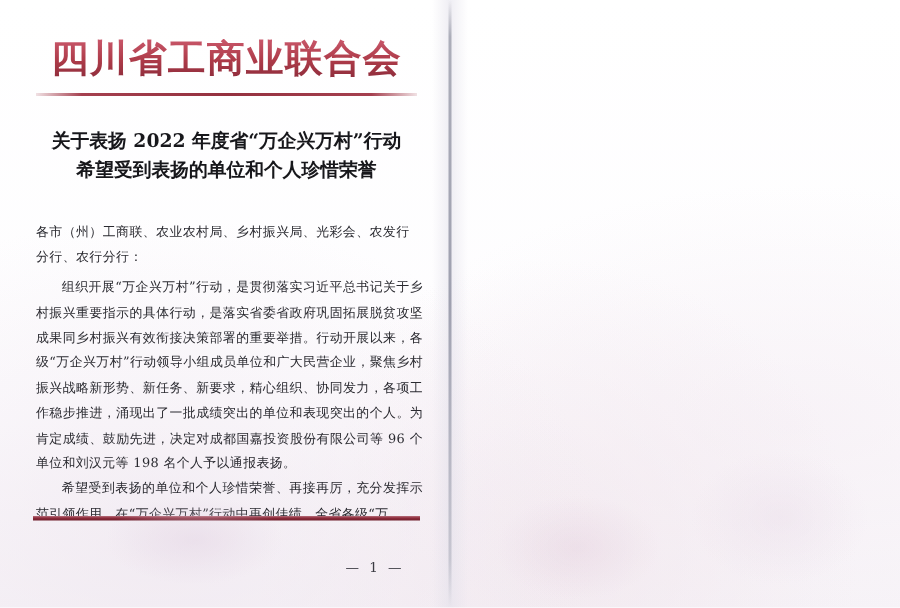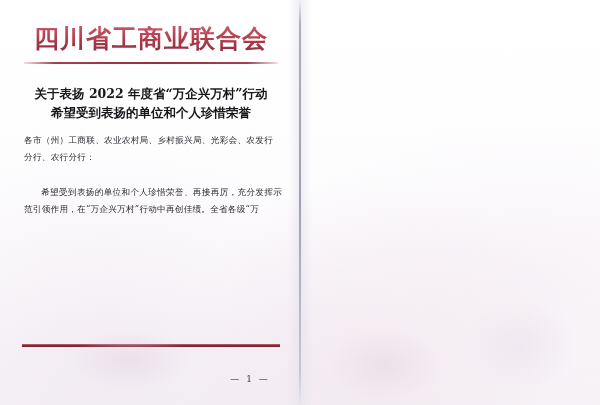--- a/index.html
+++ b/index.html
@@ -48,21 +48,21 @@
     position:absolute;left:24px;top:62px;width:254px;height:2px;
     background:linear-gradient(90deg,rgba(160,60,75,.15) 0%,#a5404f 12%,#94313f 50%,#a5404f 88%,rgba(160,60,75,.15) 100%);
   }
   .doc-title{
     position:absolute;left:24px;top:84px;width:254px;text-align:center;
     font-family:"DejaVu Serif","Liberation Serif",serif;
     font-weight:bold;font-size:12.5px;line-height:1.55;color:#17171b;
   }
   .doc-title div{white-space:nowrap;}
   #recipients{
-    position:absolute;left:24px;top:132px;width:256px;
+    position:absolute;left:24px;top:147px;width:256px;
     font-family:"DejaVu Serif","Liberation Serif",serif;
     font-size:8.6px;line-height:1.95;color:#2a2a30;letter-spacing:.3px;
   }
   #body-left{
     position:absolute;left:24px;top:184px;width:258px;
     font-family:"DejaVu Serif","Liberation Serif",serif;
     font-size:8.6px;line-height:1.95;color:#2a2a30;
     text-align:justify;letter-spacing:.25px;
   }
   #body-left p{margin:0;text-indent:2em;}
@@ -89,20 +89,21 @@
     <div id="masthead-rule"></div>
 
     <div class="doc-title">
       <div>关于表扬 2022 年度省“万企兴万村”行动</div>
       <div>希望受到表扬的单位和个人珍惜荣誉</div>
     </div>
 
     <div id="recipients">各市（州）工商联、农业农村局、乡村振兴局、光彩会、农发行分行、农行分行：</div>
 
     <div id="body-left">
+      <p>组织开展“万企兴万村”行动，是贯彻落实习近平总书记关于乡村振兴重要指示的具体行动，是落实省委省政府巩固拓展脱贫攻坚成果同乡村振兴有效衔接决策部署的重要举措。行动开展以来，各级“万企兴万村”行动领导小组成员单位和广大民营企业，聚焦乡村振兴战略新形势、新任务、新要求，精心组织、协同发力，各项工作稳步推进，涌现出了一批成绩突出的单位和表现突出的个人。为肯定成绩、鼓励先进，决定对成都国嘉投资股份有限公司等 96 个单位和刘汉元等 198 名个人予以通报表扬。</p>
       <p>希望受到表扬的单位和个人珍惜荣誉、再接再厉，充分发挥示范引领作用，在“万企兴万村”行动中再创佳绩。全省各级“万</p>
     </div>
 
     <div id="footer-rule-left"></div>
     <div id="pageno-left">— 1 —</div>
   </div>
 
   <div class="page" id="page-right">
 
     

